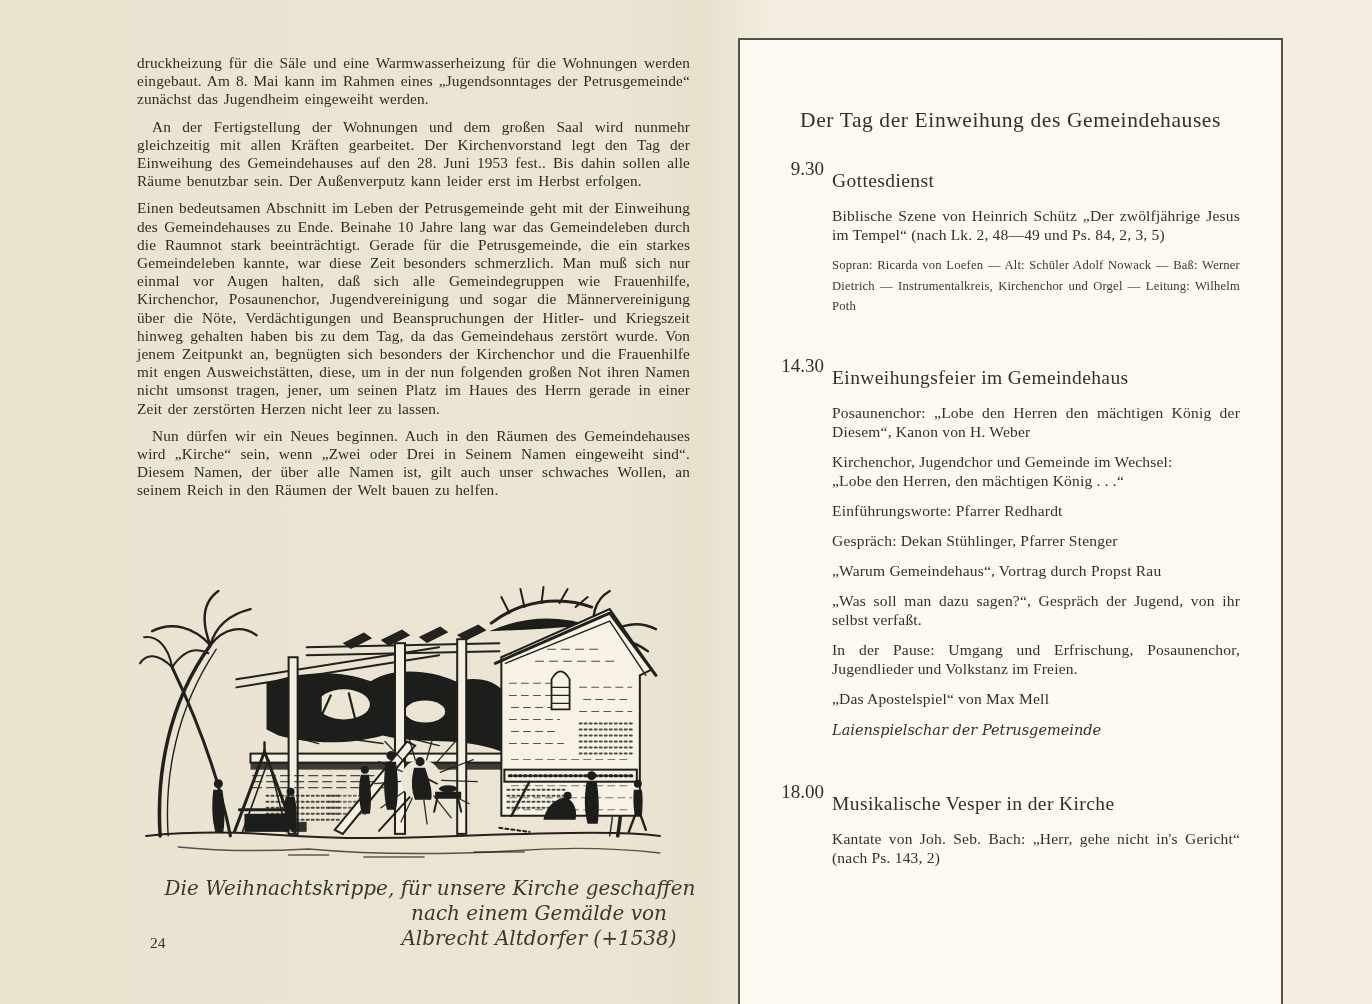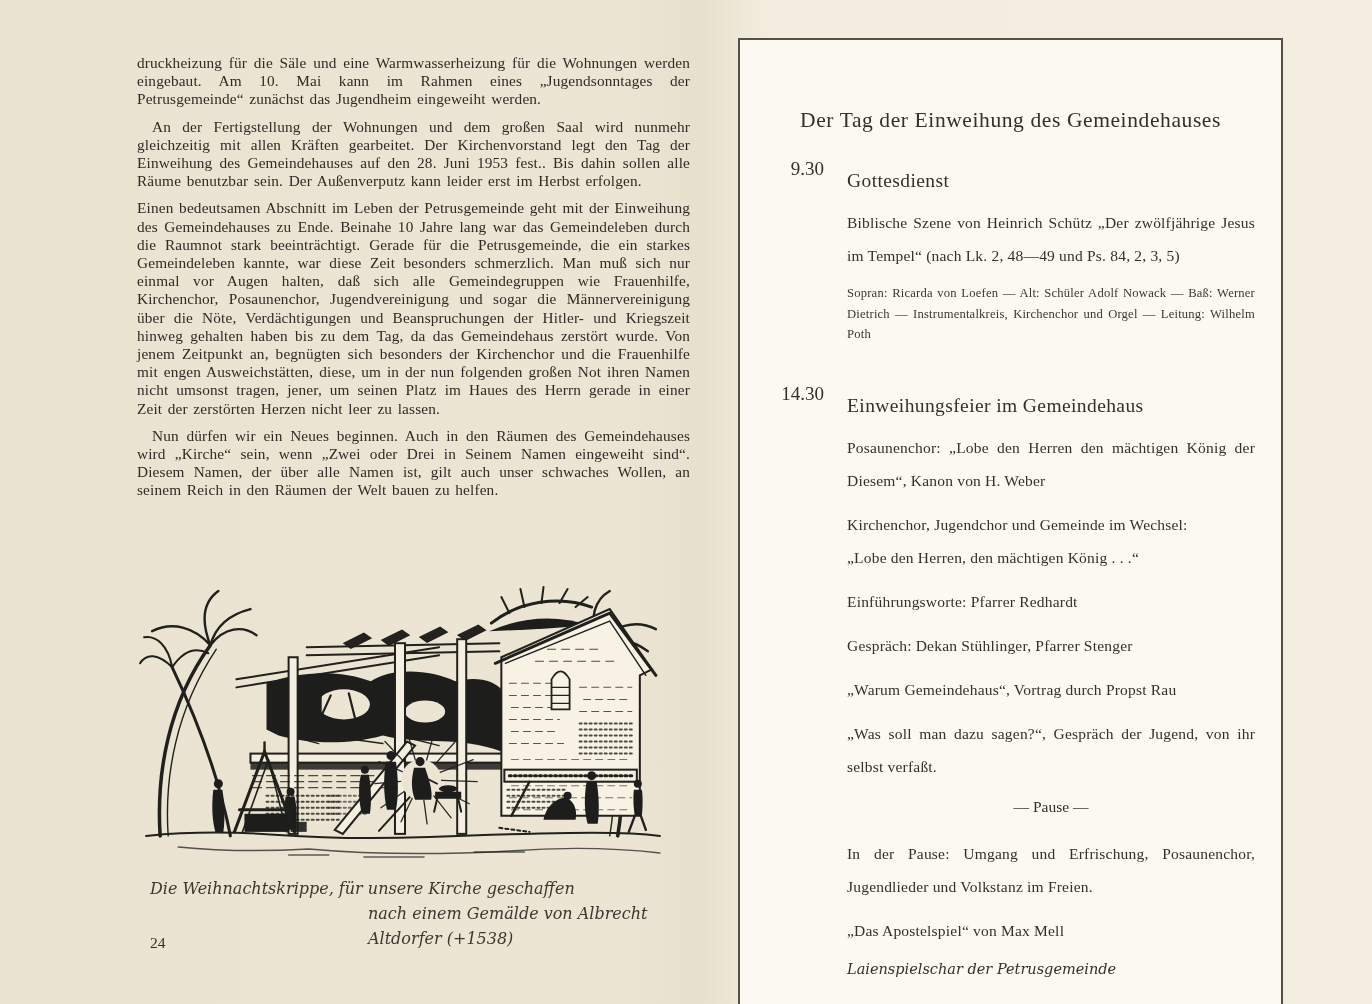--- a/index.html
+++ b/index.html
@@ -15,54 +15,54 @@
   .body-text{position:absolute;left:137px;top:54px;width:553px;color:#2e2b26;}
   .body-text p{
     margin:0 0 9px 0;
     font-size:15.3px;line-height:18.2px;
     text-align:justify;word-spacing:1.6px;letter-spacing:0.15px;
   }
   .body-text p.indent{text-indent:15px;}
   .illustration{position:absolute;left:138px;top:583px;width:527px;height:284px;}
   .caption{position:absolute;left:150px;top:876px;width:560px;
     font-family:"DejaVu Serif", serif;font-style:italic;
-    font-size:16px;line-height:25px;color:#3b372f;}
+    font-size:20px;line-height:25px;color:#3b372f;text-align:center;}
   .caption .cap2{margin-left:218px;}
   .pagenum{position:absolute;left:150px;top:934px;font-size:15.5px;color:#33302a;}
   
   .page-right{position:absolute;left:710px;top:0;width:662px;height:1004px;}
   .program-box{
     position:absolute;left:28px;top:38px;width:545px;height:992px;
     background:#fbf9f2;border:2px solid #55514a;box-sizing:border-box;
     color:#33302a;
   }
   .box-title{margin-top:62px;text-align:center;
     font-size:21.5px;line-height:36px;letter-spacing:0.6px;color:#332f29;}
   .schedule{margin:18px 0 0 0;}
-  .sched-row{display:flex;margin-bottom:24px;gap:15px;}
+  .sched-row{display:flex;margin-bottom:24px;}
   .sched-time{width:92px;padding-right:8px;box-sizing:border-box;
     text-align:right;font-size:19px;line-height:26px;flex:0 0 auto;}
   .sched-content{width:408px;flex:0 0 auto;margin-top:12px;}
   .sched-heading{font-size:19.5px;line-height:26px;letter-spacing:0.4px;margin-bottom:12px;}
-  .item-body{font-size:15.5px;line-height:33px;margin-bottom:11px;
+  .item-body{font-size:15.5px;line-height:19px;margin-bottom:11px;
     text-align:justify;white-space:pre-line;letter-spacing:0.2px;}
   .item-small{font-size:12.6px;line-height:20.5px;margin-bottom:12px;
     text-align:justify;color:#3b3731;letter-spacing:0.2px;word-spacing:1px;}
   .item-pause{font-size:15.5px;text-align:center;margin:15px 0 21px 0;}
   .item-italic{font-family:"DejaVu Serif", serif;font-style:italic;
     font-size:14.5px;line-height:22px;margin-bottom:14px;}
 </style>
 </head>
 <body>
 
 <div class="scan">
 
   <div class="page-left">
     <div class="body-text" id="left-paragraphs">
-        <p class="para">druckheizung für die Säle und eine Warmwasserheizung für die Wohnungen werden eingebaut. Am 10. Mai kann im Rahmen eines „Jugendsonntages der Petrusgemeinde“ zunächst das Jugendheim eingeweiht werden.</p>
+        <p class="para">druckheizung für die Säle und eine Warmwasserheizung für die Wohnungen werden eingebaut. Am 8. Mai kann im Rahmen eines „Jugendsonntages der Petrusgemeinde“ zunächst das Jugendheim eingeweiht werden.</p>
         <p class="para indent">An der Fertigstellung der Wohnungen und dem großen Saal wird nunmehr gleichzeitig mit allen Kräften gearbeitet. Der Kirchenvorstand legt den Tag der Einweihung des Gemeindehauses auf den 28. Juni 1953 fest.. Bis dahin sollen alle Räume benutzbar sein. Der Außenverputz kann leider erst im Herbst erfolgen.</p>
         <p class="para">Einen bedeutsamen Abschnitt im Leben der Petrusgemeinde geht mit der Einweihung des Gemeindehauses zu Ende. Beinahe 10 Jahre lang war das Gemeindeleben durch die Raumnot stark beeinträchtigt. Gerade für die Petrusgemeinde, die ein starkes Gemeindeleben kannte, war diese Zeit besonders schmerzlich. Man muß sich nur einmal vor Augen halten, daß sich alle Gemeindegruppen wie Frauenhilfe, Kirchenchor, Posaunenchor, Jugendvereinigung und sogar die Männervereinigung über die Nöte, Verdächtigungen und Beanspruchungen der Hitler- und Kriegszeit hinweg gehalten haben bis zu dem Tag, da das Gemeindehaus zerstört wurde. Von jenem Zeitpunkt an, begnügten sich besonders der Kirchenchor und die Frauenhilfe mit engen Ausweichstätten, diese, um in der nun folgenden großen Not ihren Namen nicht umsonst tragen, jener, um seinen Platz im Haues des Herrn gerade in einer Zeit der zerstörten Herzen nicht leer zu lassen.</p>
         <p class="para indent">Nun dürfen wir ein Neues beginnen. Auch in den Räumen des Gemeindehauses wird „Kirche“ sein, wenn „Zwei oder Drei in Seinem Namen eingeweiht sind“. Diesem Namen, der über alle Namen ist, gilt auch unser schwaches Wollen, an seinem Reich in den Räumen der Welt bauen zu helfen.</p>
       </div>
 
     <svg class="illustration" viewBox="0 0 525 283" fill="none" stroke="#20201d" stroke-width="2" stroke-linecap="round">
 
       <path d="M8,252 Q70,246 140,251 T290,253 T430,249 T520,252"></path>
       <path d="M40,263 q60,6 130,2 q90,8 200,2 q80,-6 150,2" stroke-width="1.4" opacity="0.75"></path>
       <path d="M150,271 h40 M225,273 h60 M335,268 h50" stroke-width="1.4" opacity="0.7"></path>
@@ -184,21 +184,20 @@
             <div class="sched-time">14.30</div>
             <div class="sched-content">
               <div class="sched-heading">Einweihungsfeier im Gemeindehaus</div>
               <div class="item-body">Posaunenchor: „Lobe den Herren den mächtigen König der Diesem“, Kanon von H. Weber</div>
               <div class="item-body">Kirchenchor, Jugendchor und Gemeinde im Wechsel:
 „Lobe den Herren, den mächtigen König . . .“</div>
               <div class="item-body">Einführungsworte: Pfarrer Redhardt</div>
               <div class="item-body">Gespräch: Dekan Stühlinger, Pfarrer Stenger</div>
               <div class="item-body">„Warum Gemeindehaus“, Vortrag durch Propst Rau</div>
               <div class="item-body">„Was soll man dazu sagen?“, Gespräch der Jugend, von ihr selbst verfaßt.</div>
-              <div class="item-pause">— Pause —</div>
               <div class="item-body">In der Pause: Umgang und Erfrischung, Posaunenchor, Jugendlieder und Volkstanz im Freien.</div>
               <div class="item-body">„Das Apostelspiel“ von Max Mell</div>
               <div class="item-italic">Laienspielschar der Petrusgemeinde</div>
             </div>
           </div>
           <div class="sched-row">
             <div class="sched-time">18.00</div>
             <div class="sched-content">
               <div class="sched-heading">Musikalische Vesper in der Kirche</div>
               <div class="item-body">Kantate von Joh. Seb. Bach: „Herr, gehe nicht in's Gericht“ (nach Ps. 143, 2)</div>

